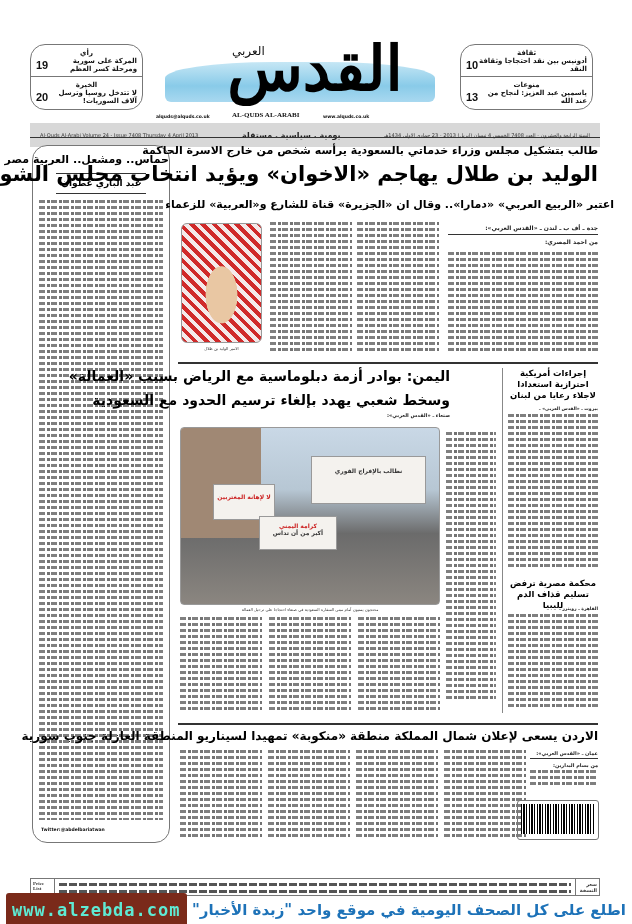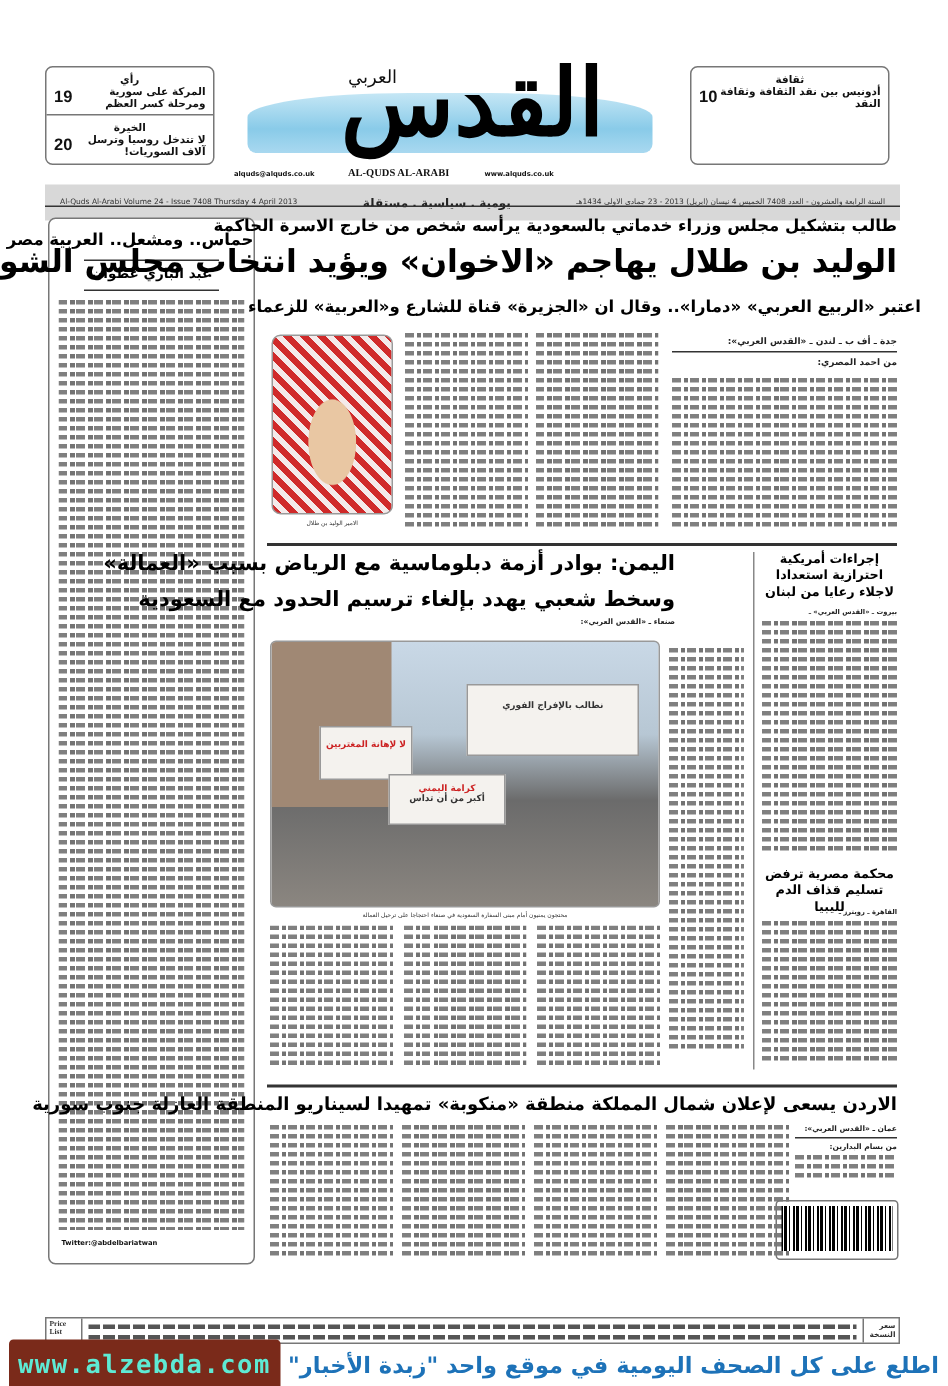--- a/index.html
+++ b/index.html
@@ -1,18 +1,18 @@
 <!DOCTYPE html>
 <html><head>
 <meta charset="utf-8">
 <style>
   * { box-sizing: border-box; margin: 0; padding: 0; }
   body { width: 632px; height: 924px; background: #fff; font-family: "DejaVu Sans", sans-serif; color: #111; position: relative; overflow: hidden; }
   .abs { position: absolute; }
-  .box { border: 1px solid #777; border-radius: 5px; background: #fff; }
+  .box { border: 1px solid #777; border-radius: 15px; background: #fff; }
   .teaser { direction: rtl; font-size: 7px; }
   .teaser .sec { display: flex; flex-direction: column; height: 50%; border-bottom: 1px solid #777; padding: 2px 5px; justify-content: center; }
   .teaser .sec:last-child { border-bottom: none; }
   .teaser .cat { text-align: center; font-weight: bold; font-size: 7px; }
   .teaser .row { display: flex; justify-content: space-between; align-items: center; font-weight: bold; }
   .teaser .num { font-size: 11px; font-family: "Liberation Sans", sans-serif; font-weight: bold; direction: ltr; }
   .masthead-logo { font-family: "DejaVu Serif", serif; font-weight: bold; font-size: 62px; direction: rtl; color: #000; line-height: 1; }
   .skyline { background: linear-gradient(180deg, #bfe4f4 0%, #7cc5e6 60%, #9fd4ee 100%); border-radius: 40% 40% 6px 6px; opacity: .9; }
   .datebar { background: #d8d8d8; height: 11px; font-size: 5px; display: flex; align-items: center; justify-content: space-between; padding: 12px 10px; color: #333; }
   .datebar .mid { font-weight: bold; font-size: 8px; direction: rtl; color: #222; }
@@ -48,22 +48,29 @@
         <span>لا تتدخل روسيا وترسل آلاف السوريات!</span>
         <span class="num">20</span>
       </div>
   </div>
 </div>
 
 <div class="abs box teaser" style="left:460px;top:44px;width:133px;height:66px;">
   <div class="sec">
     <div class="cat">ثقافة</div>
     <div class="row">
-        <span>أدونيس بين نقد الثقافة وثقافة النقد</span>
+        <span>أدونيس بين نقد احتجاجا وثقافة النقد</span>
         <span class="num">10</span>
+      </div>
+  </div>
+  <div class="sec">
+    <div class="cat">منوعات</div>
+    <div class="row">
+        <span>ياسمين عبد العزيز: لنجاح من عند الله</span>
+        <span class="num">13</span>
       </div>
   </div>
 </div>
 
 <div class="abs skyline" style="left:165px;top:62px;width:270px;height:40px;"></div>
 <div class="abs masthead-logo" style="left:200px;top:38px;width:230px;text-align:center;">القدس</div>
 <div class="abs" style="left:232px;top:44px;font-size:12px;font-family:'DejaVu Serif',serif;direction:rtl;">العربي</div>
 <div class="abs" style="left:232px;top:111px;font-size:7px;font-family:'Liberation Serif',serif;font-weight:bold;">AL-QUDS AL-ARABI</div>
 <div class="abs" style="left:156px;top:114px;font-size:4.5px;font-weight:bold;">alquds@alquds.co.uk</div>
 <div class="abs" style="left:323px;top:114px;font-size:4.5px;font-weight:bold;">www.alquds.co.uk</div>

